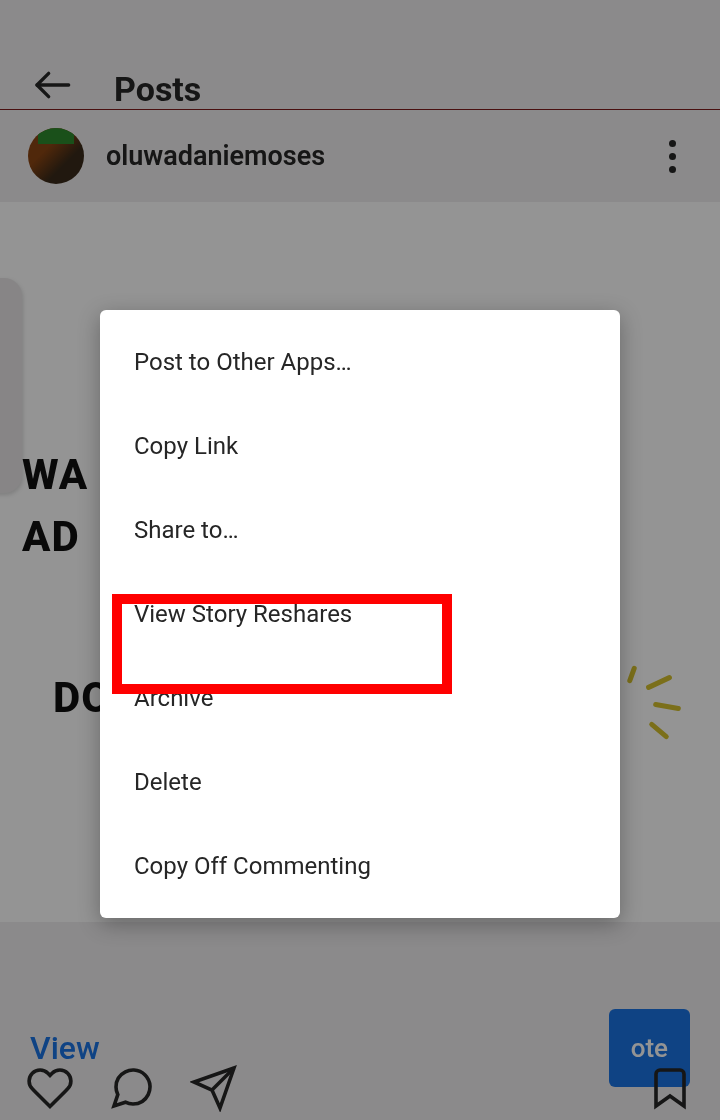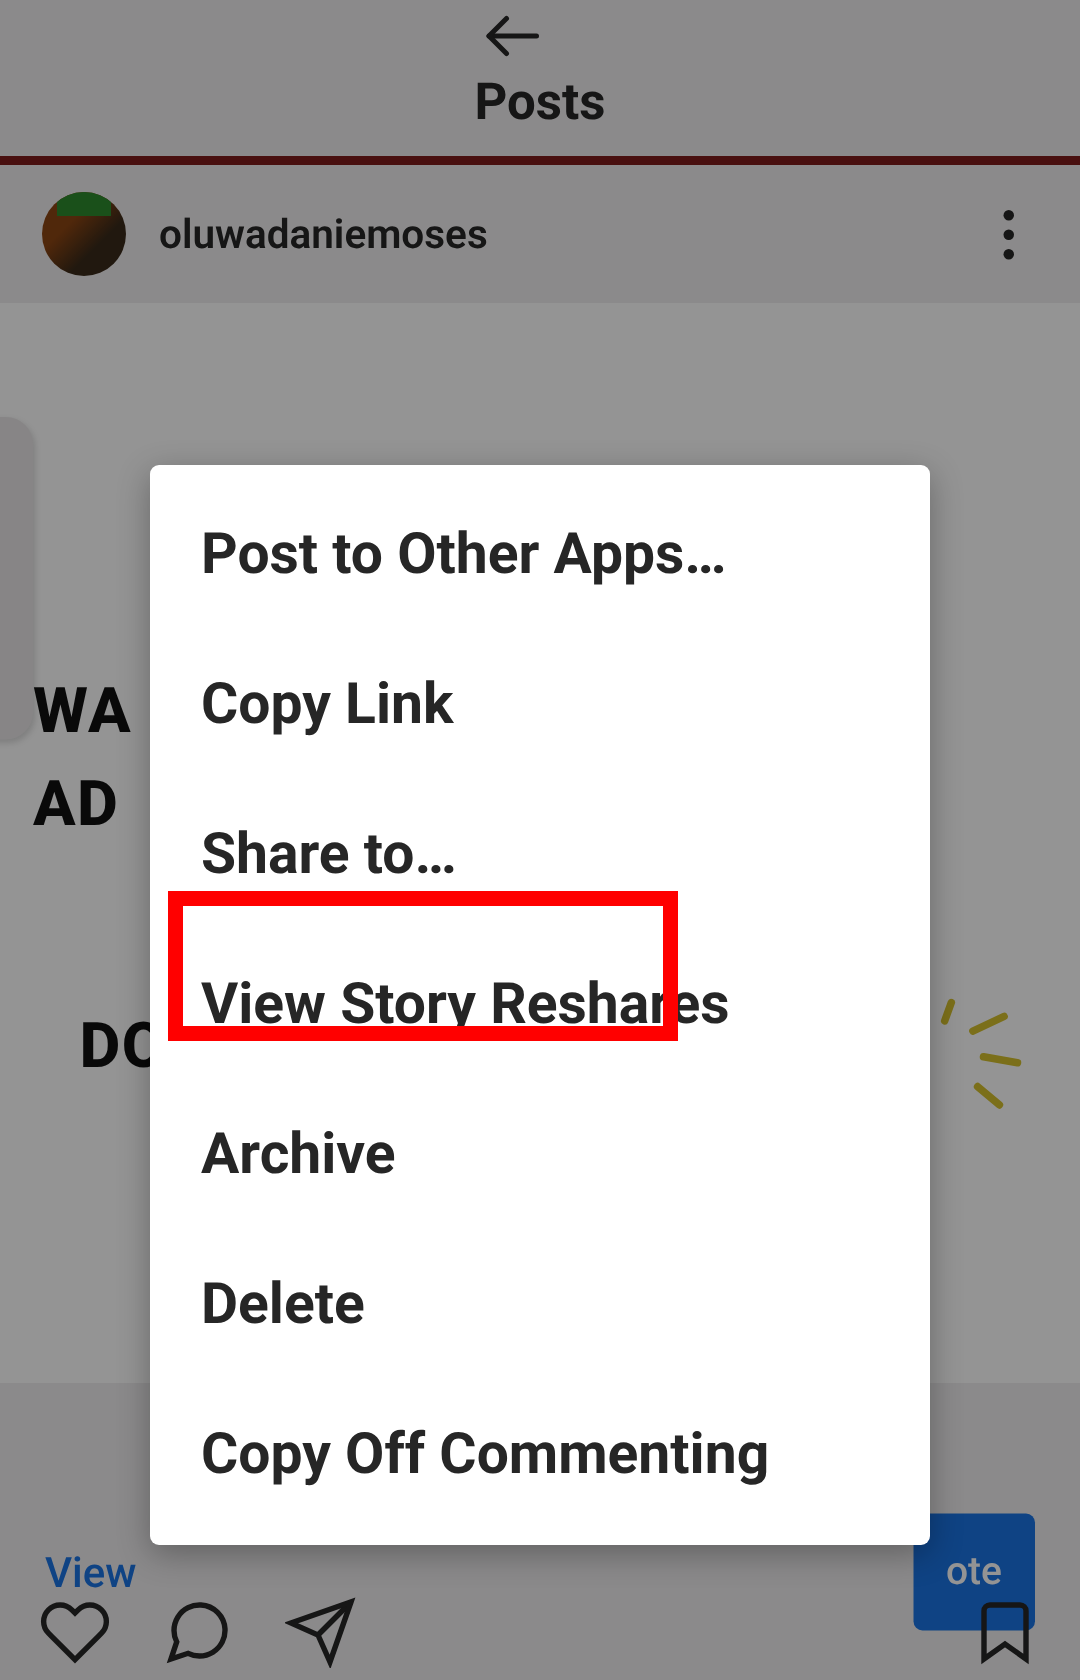--- a/index.html
+++ b/index.html
@@ -12,24 +12,23 @@
       position: relative;
     }
     .page {
       width: 100%;
       height: 100%;
       position: relative;
     }
     .header {
       height: 110px;
       display: flex;
-      align-items: center;
+      align-items: flex-end;
       padding: 0 28px;
-      border-bottom: 6px solid #7f1d1d;
-      flex-direction: column;
+      border-bottom: 1px solid #7f1d1d;
     }
     .back-arrow {
       width: 48px;
       height: 48px;
       display: flex;
       align-items: center;
       justify-content: center;
       margin-right: 38px;
     }
     .back-arrow svg {
@@ -123,21 +122,21 @@
       position: absolute;
       bottom: 33px;
       left: 0;
       right: 0;
       display: flex;
       align-items: center;
       padding: 0 30px;
     }
     .view-link {
       color: #1b74e4;
-      font-size: 28px;
+      font-size: 32px;
       font-weight: 500;
     }
     .promote-btn {
       margin-left: auto;
       background: #1b74e4;
       color: #fff;
       font-size: 26px;
       padding: 24px 22px;
       border-radius: 6px;
       font-weight: 500;
@@ -169,23 +168,23 @@
       right: 100px;
       top: 310px;
       background: #fff;
       border-radius: 6px;
       z-index: 10;
       padding: 10px 0;
       box-shadow: 0 6px 22px rgba(0,0,0,0.3);
     }
     .dialog-item {
       padding: 28px 34px;
-      font-size: 38px;
+      font-size: 24px;
       color: #262626;
-      font-weight: 700;
+      font-weight: 400;
     }
     
     .highlight-box {
       position: absolute;
       left: 112px;
       top: 594px;
       width: 340px;
       height: 100px;
       border: 10px solid #ff0000;
       z-index: 20;

